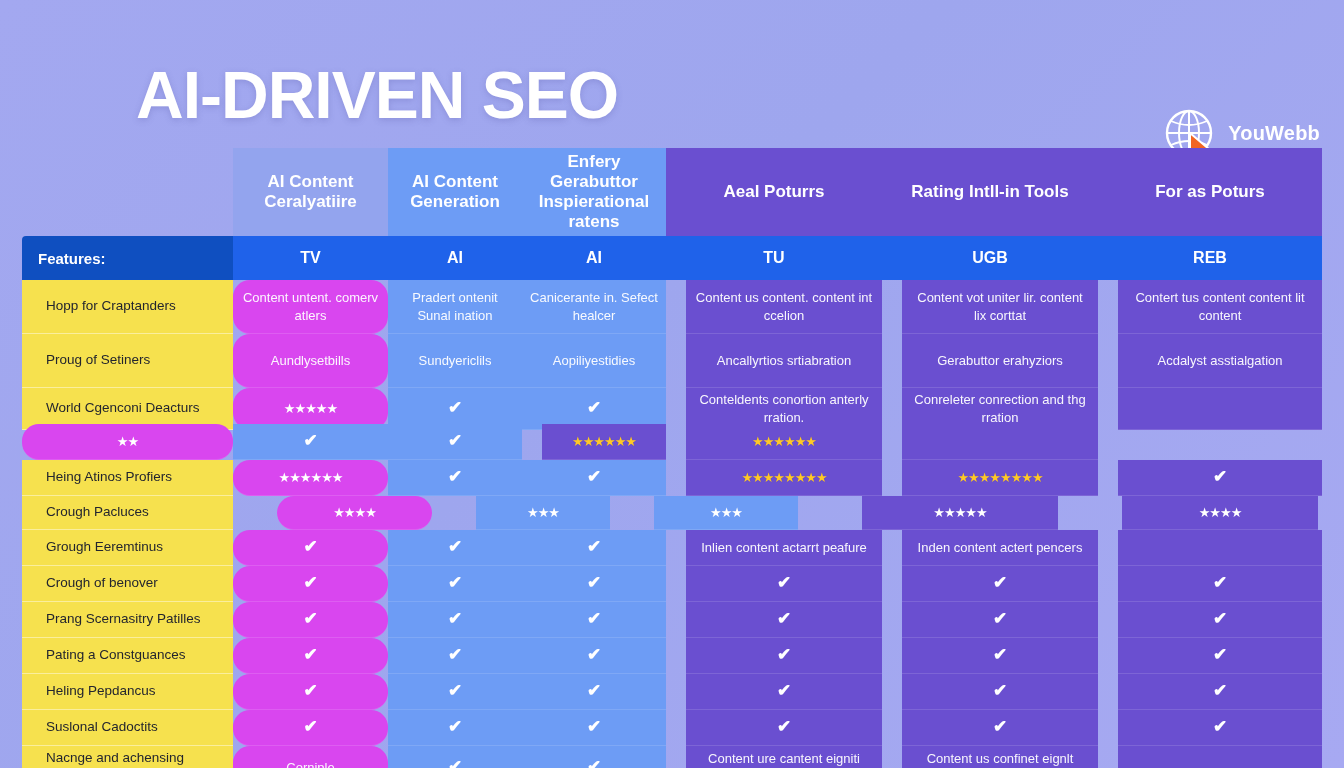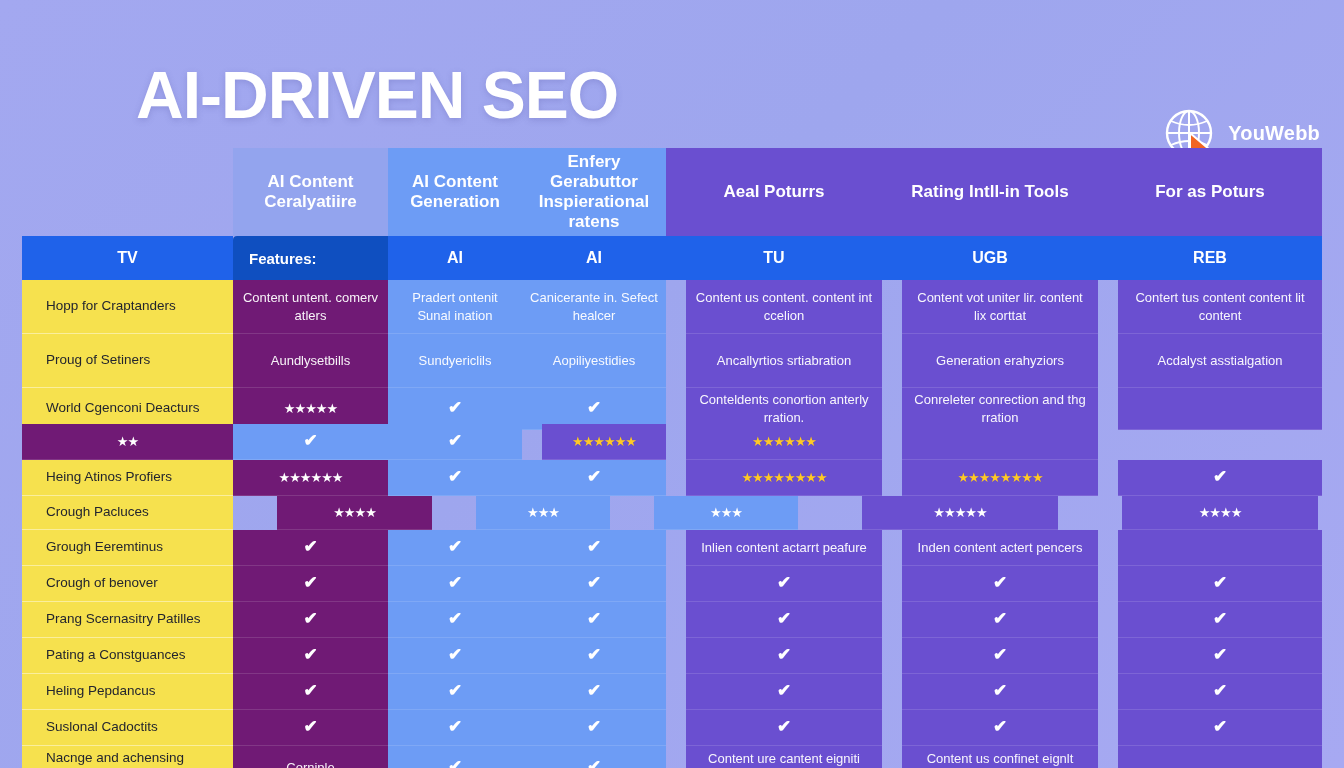--- a/index.html
+++ b/index.html
@@ -52,21 +52,21 @@
   .row .cell{
     box-sizing:border-box;
     display:flex;align-items:center;justify-content:center;text-align:center;
     color:#ffffff;font-size:13px;line-height:1.35;padding:3px 8px;
     border-bottom:1px solid rgba(255,255,255,.13);
   }
   .row .c0{
     background:#f6e14e;color:#23252e;justify-content:flex-start;text-align:left;
     font-size:13.5px;padding-left:24px;border-bottom:1px solid rgba(255,255,255,.45);
   }
-  .row .c1{background:#701a75;}
+  .row .c1{background:#d946ef;border-radius:17px;}
   .row .c2{background:#6d9cf5;}
   .row .c3{background:#6d9cf5;}
   .row .c4,.row .c5,.row .c6{background:#6a4fd0;margin-left:20px;}
   .txtblock{opacity:.95;}
   .stars{letter-spacing:-1px;font-size:13px;white-space:nowrap;}
   .stars.white{color:#ffffff;}
   .stars.gold{color:#ffc926;text-shadow:0 0 1px rgba(0,0,0,.15);}
   .check{font-size:17px;color:#ffffff;font-weight:bold;}
   .corner-tl{border-top-left-radius:4px;}
 </style>
@@ -100,22 +100,22 @@
   <div class="grid hdrband" id="group-header-row">
       <div class="cell c0"></div>
       <div class="cell c1">AI Content Ceralyatiire</div>
       <div class="cell c2">AI Content Generation</div>
       <div class="cell c3">Enfery Gerabuttor Inspierational ratens</div>
       <div class="cell c4">Aeal Poturrs</div>
       <div class="cell c5">Rating Intll-in Tools</div>
       <div class="cell c6">For as Poturs</div>
     </div>
   <div class="grid subhdr" id="sub-header-row">
+      <div class="cell c0 corner-tl">Features:</div>
       <div class="cell c1">TV</div>
-      <div class="cell c0 corner-tl">Features:</div>
       <div class="cell c2">AI</div>
       <div class="cell c3">AI</div>
       <div class="cell c4">TU</div>
       <div class="cell c5">UGB</div>
       <div class="cell c6">REB</div>
     </div>
   <div id="body-rows">
       <div class="grid row" style="height: 54px;">
         <div class="cell c0">Hopp for Craptanders</div>
         <div class="cell c1">
@@ -145,21 +145,21 @@
         <div class="cell c2">
           <span class="txtblock">Sundyericlils</span>
         </div>
         <div class="cell c3">
           <span class="txtblock">Aopiliyestidies</span>
         </div>
         <div class="cell c4">
           <span class="txtblock">Ancallyrtios srtiabration</span>
         </div>
         <div class="cell c5">
-          <span class="txtblock">Generation erahyziors</span>
+          <span class="txtblock">Gerabuttor erahyziors</span>
         </div>
         <div class="cell c6">
           <span class="txtblock">Acdalyst asstialgation</span>
         </div>
       </div>
       <div class="grid row" style="height: 36px;">
         <div class="cell c0">World Cgenconi Deacturs</div>
         <div class="cell c1">
           <span class="stars white">★★★★★</span>
         </div>

